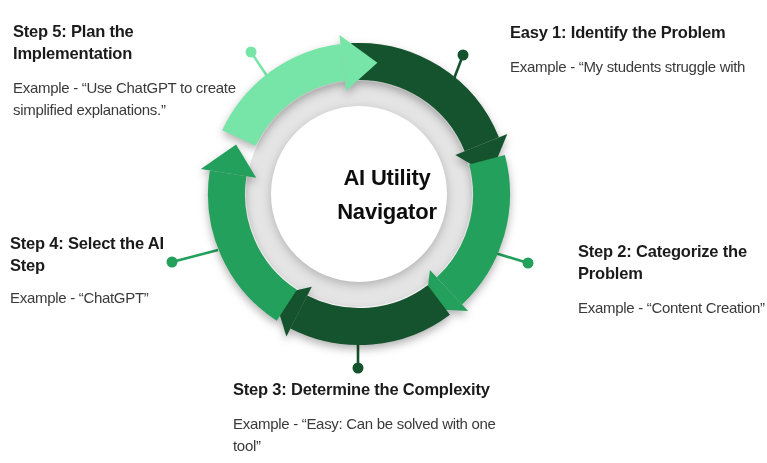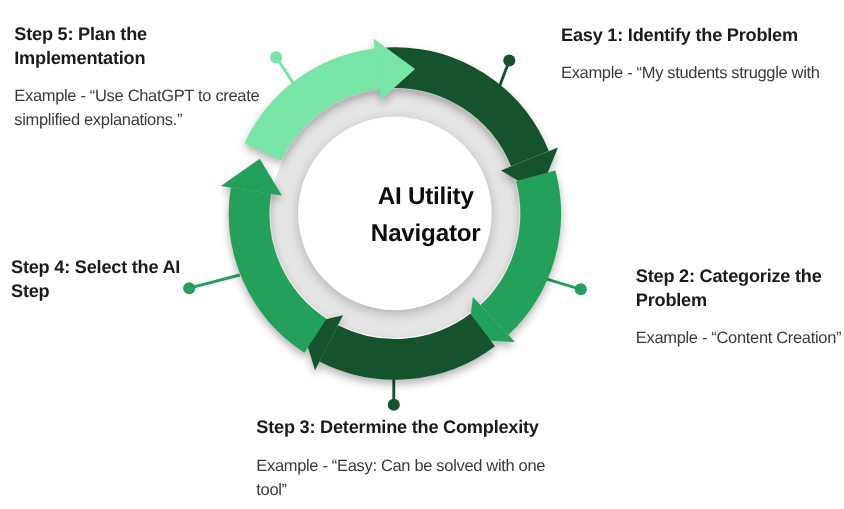--- a/index.html
+++ b/index.html
@@ -112,20 +112,23 @@
       <div>Example - “Easy: Can be solved with one</div>
       <div>tool”</div>
     </div>
   </div>
 
   <div class="step s4">
     <div class="step-title">
       <div>Step 4: Select the AI</div>
       <div>Step</div>
     </div>
+    <div class="step-example">
+      <div>Example - “ChatGPT”</div>
+    </div>
   </div>
 
   <div class="step s5">
     <div class="step-title">
       <div>Step 5: Plan the</div>
       <div>Implementation</div>
     </div>
     <div class="step-example">
       <div>Example - “Use ChatGPT to create</div>
       <div>simplified explanations.”</div>

